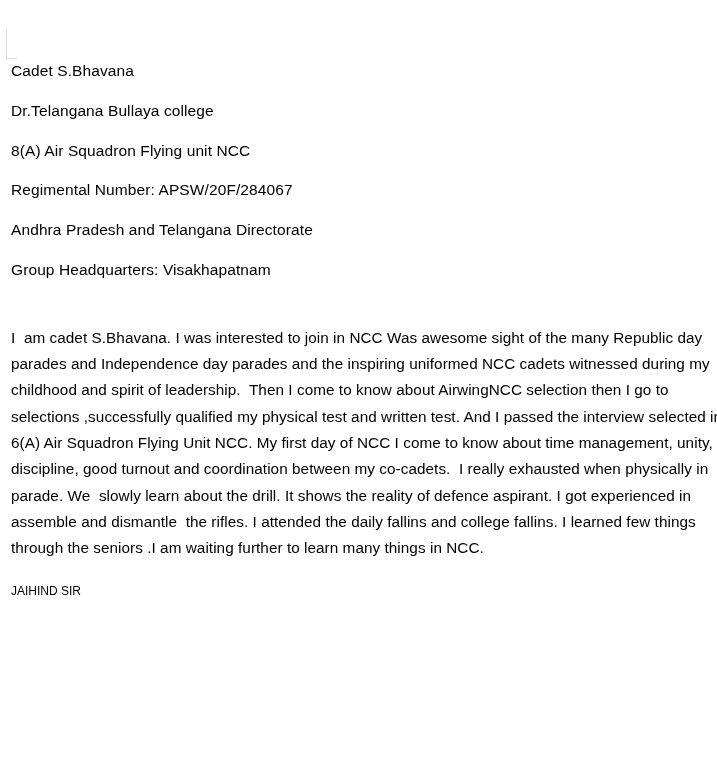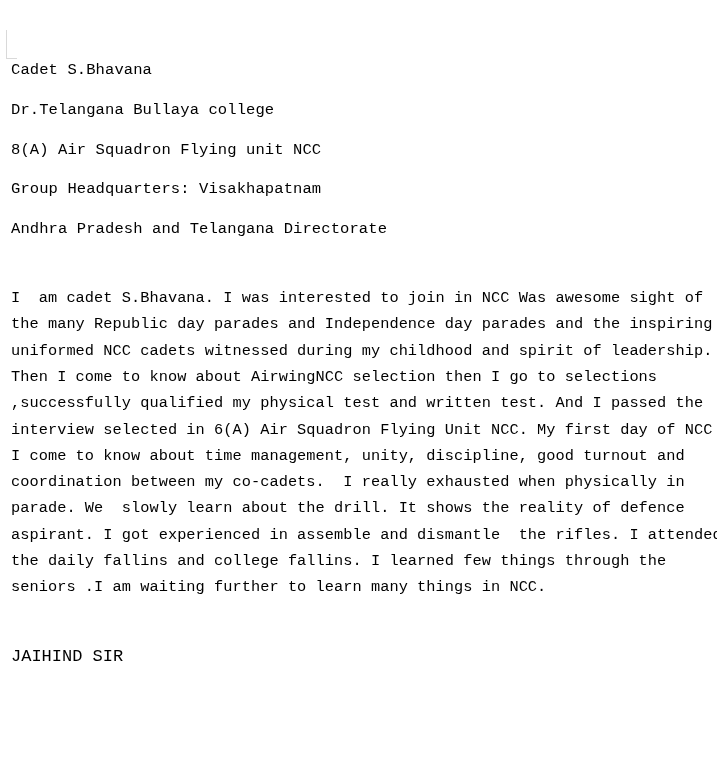--- a/index.html
+++ b/index.html
@@ -15,21 +15,20 @@
     overflow: hidden;
     position: relative;
   }
   .page {
     position: absolute;
     top: 0;
     left: 0;
     width: 717px;
     height: 762px;
     background: #ffffff;
-    font-family: Liberation Mono, monospace;
   }
   
   .corner-marker {
     position: absolute;
     left: 6px;
     top: 30px;
     width: 10px;
     height: 28px;
     border-left: 1px solid #d9d9d9;
     border-bottom: 1px solid #d9d9d9;
@@ -51,39 +50,40 @@
   }
   .body-block {
     margin-top: 46px;
     font-size: 15.3px;
     line-height: 1.72;
     letter-spacing: 0.05px;
     white-space: pre-wrap;
     width: 712px;
   }
   .sign-off {
-    margin-top: 46px;
-    font-size: 17px;
+    margin-top: 22px;
+    font-size: 12px;
   }
 </style>
 </head>
 <body>
 
 <div class="page">
 
   <div class="corner-marker"></div>
 
   <div class="content">
 
     <div class="header-block">
       <p>Cadet S.Bhavana</p>
       <p>Dr.Telangana Bullaya  college</p>
       <p>8(A)  Air Squadron Flying unit NCC</p>
+      <p>Regimental Number: APSW/20F/284067</p>
+      <p>Andhra Pradesh and Telangana Directorate</p>
       <p>Group Headquarters: Visakhapatnam</p>
-      <p>Andhra Pradesh and Telangana Directorate</p>
     </div>
 
     <div class="body-block">I  am cadet S.Bhavana. I was interested to join in NCC Was awesome sight of the many Republic day parades and Independence day parades and the inspiring uniformed NCC cadets witnessed during my childhood and spirit of leadership.  Then I come to know about AirwingNCC selection then I go to selections ,successfully qualified my physical test and written test. And I passed the interview selected in 6(A) Air Squadron Flying Unit NCC. My first day of NCC I come to know about time management, unity, discipline, good turnout and coordination between my co-cadets.  I really exhausted when physically in parade. We  slowly learn about the drill. It shows the reality of defence aspirant. I got experienced in assemble and dismantle  the rifles. I attended the daily fallins and college fallins. I learned few things through the seniors .I am waiting further to learn many things in NCC.</div>
 
     <div class="sign-off">JAIHIND SIR</div>
 
   </div>
 </div>
 
 </body></html>

